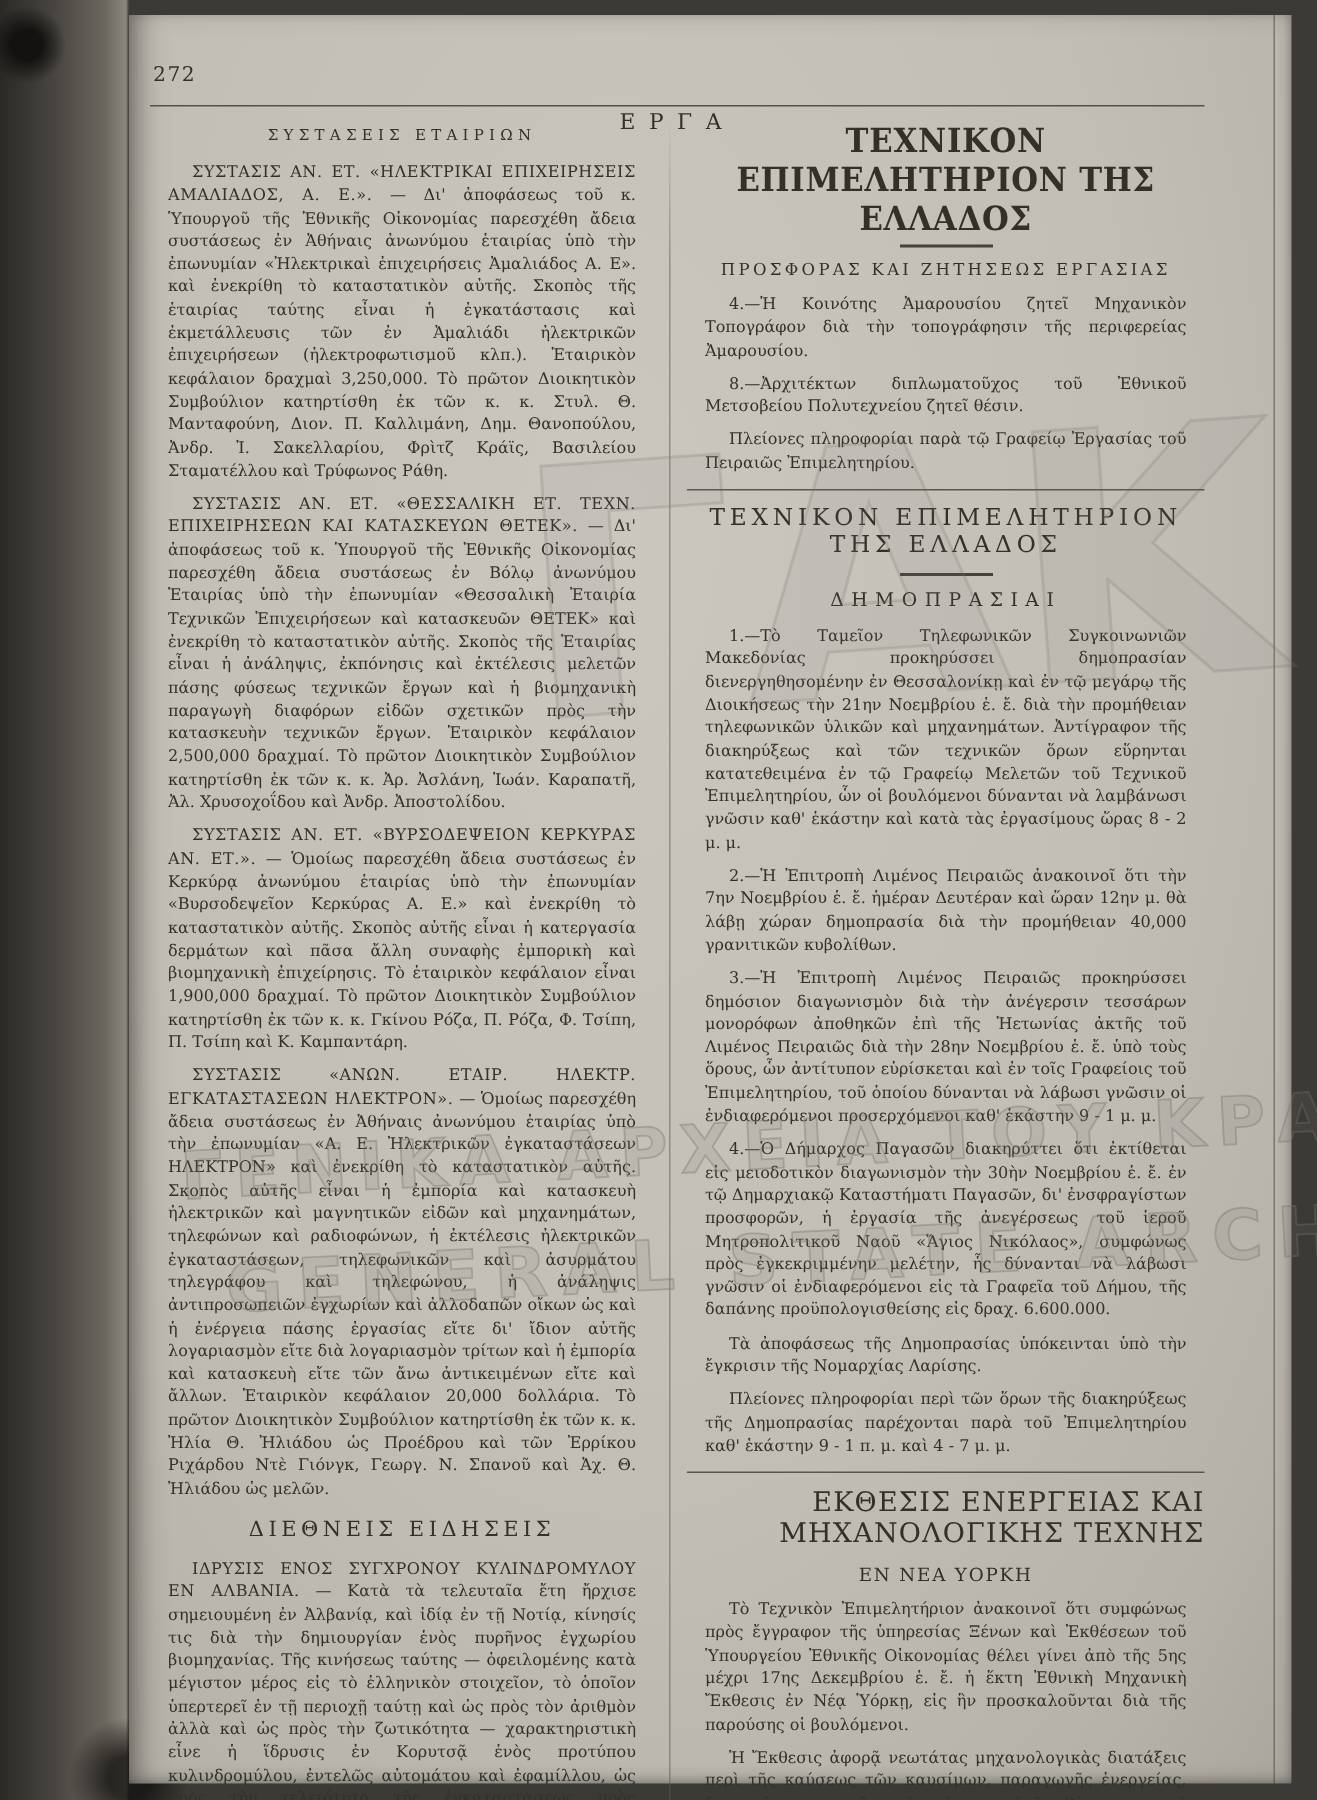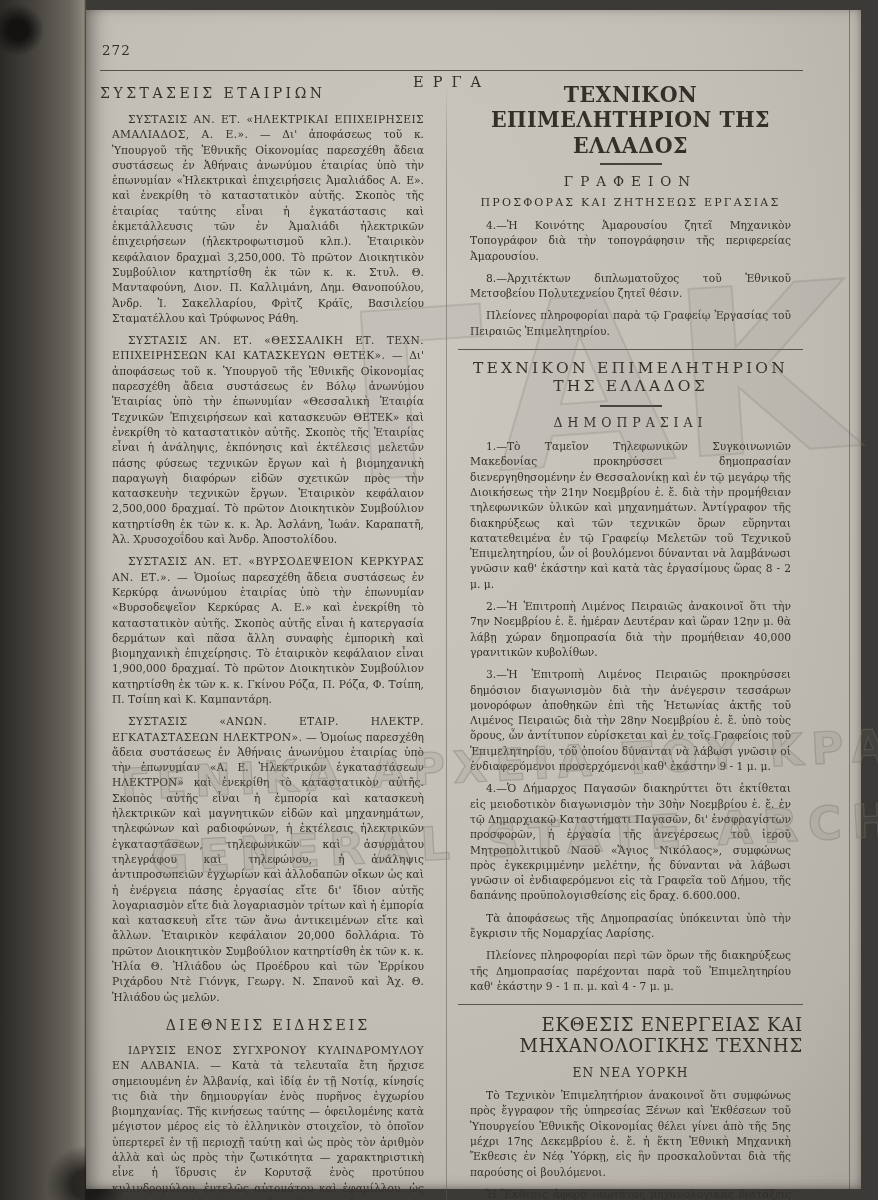--- a/index.html
+++ b/index.html
@@ -30,21 +30,21 @@
   .head-rule{border:0;border-top:1px solid #55514a;margin:6px 0 10px;}
   
   .columns{display:flex;align-items:stretch;}
   .col{width:336px;}
   .col-left{margin-right:10px;}
   .col-divider{width:1px;background:linear-gradient(rgba(90,85,77,0) 0,rgba(90,85,77,.5) 8%,rgba(90,85,77,.5) 97%,rgba(90,85,77,0));}
   .col-right{margin-left:11px;flex:1;}
   
   p.body{font-size:10.7px;line-height:15.3px;text-align:justify;margin:0 12px 7px;text-indent:16px;}
   .lead{letter-spacing:.4px;}
-  .sec-head{font-weight:normal;text-align:left;font-size:14px;letter-spacing:3.5px;margin:4px 0 11px;}
+  .sec-head{font-weight:normal;text-align:center;font-size:10px;letter-spacing:3.5px;margin:4px 0 11px;}
   .sec-head2{font-weight:normal;text-align:center;font-size:14px;letter-spacing:3px;margin:12px 0 10px;}
   .thin-rule{border:0;border-top:1px solid #5a554d;margin:10px 0 9px;}
   
   .big-title{font-size:20.5px;font-weight:bold;text-align:center;letter-spacing:.5px;margin:0;transform:scaleY(1.08);transform-origin:top;}
   .small-rule{width:62px;border:0;border-top:2px solid #45423c;margin:10px auto 8px;}
   .grafeion{text-align:center;font-size:13.5px;letter-spacing:7px;margin:2px 0 7px;font-weight:normal;}
   .office-sub{text-align:center;font-size:11px;letter-spacing:2.2px;margin:0 0 9px;font-weight:normal;}
   .chamber2{text-align:center;font-size:15.5px;letter-spacing:3.2px;margin:8px 0 0;font-weight:normal;}
   .dimoprasiai{text-align:center;font-size:12.5px;letter-spacing:5px;margin:2px 0 9px;font-weight:normal;}
   .expo-head{text-align:right;font-size:18px;letter-spacing:.8px;margin:8px 0 1px;font-weight:normal;}
@@ -86,21 +86,20 @@
           <p class="body"><span class="lead">ΙΔΡΥΣΙΣ ΕΝΟΣ ΣΥΓΧΡΟΝΟΥ ΚΥΛΙΝΔΡΟΜΥΛΟΥ ΕΝ ΑΛΒΑΝΙΑ.</span> <span>— Κατὰ τὰ τελευταῖα ἔτη ἤρχισε σημειουμένη ἐν Ἀλβανίᾳ, καὶ ἰδίᾳ ἐν τῇ Νοτίᾳ, κίνησίς τις διὰ τὴν δημιουργίαν ἑνὸς πυρῆνος ἐγχωρίου βιομηχανίας. Τῆς κινήσεως ταύτης — ὀφειλομένης κατὰ μέγιστον μέρος εἰς τὸ ἑλληνικὸν στοιχεῖον, τὸ ὁποῖον ὑπερτερεῖ ἐν τῇ περιοχῇ ταύτῃ καὶ ὡς πρὸς τὸν ἀριθμὸν ἀλλὰ καὶ ὡς πρὸς τὴν ζωτικότητα — χαρακτηριστικὴ εἶνε ἡ ἵδρυσις ἐν Κορυτσᾷ ἑνὸς προτύπου κυλινδρομύλου, ἐντελῶς αὐτομάτου καὶ ἐφαμίλλου, ὡς πρὸς τὴν τελειότητα τῆς ἐγκαταστάσεως πρὸς οἱονδήποτε ἄλλον τῆς Δύσεως. Ὁ κυλινδρόμυλος οὗτος ἐγκαθίσταται παρὸ τοῦ Ἑλβετικοῦ Οἴκου Ἀδελφῶν Μπούλερ διὰ λογαριασμὸν τῆς Ἠλεκτρικῆς Ἑταιρίας Κορυτσᾶς. Ἐφωδισμένος μὲ μηχανήματα καθαρισμοῦ καὶ ἀλέσεως σίτου τοῦ τελευταίου τύπου, ὁ κυλινδρόμυλος οὗτος θὰ ἔχῃ παραγωγὴν κατὰ 24ωρον 20,000 χιλιογράμμων εἰς ἄλευρα ἀρίστης ποιότητος.</span></p>
 
         </div>
 
         <div class="col-divider"></div>
 
         <div class="col col-right">
           <h1 class="big-title">ΤΕΧΝΙΚΟΝ ΕΠΙΜΕΛΗΤΗΡΙΟΝ ΤΗΣ ΕΛΛΑΔΟΣ</h1>
           <hr class="small-rule">
 
-          <h3 class="grafeion">ΓΡΑΦΕΙΟΝ</h3>
           <h4 class="office-sub">ΠΡΟΣΦΟΡΑΣ ΚΑΙ ΖΗΤΗΣΕΩΣ ΕΡΓΑΣΙΑΣ</h4>
           <p class="body">4.—Ἡ Κοινότης Ἀμαρουσίου ζητεῖ Μηχανικὸν Τοπογράφον διὰ τὴν τοπογράφησιν τῆς περιφερείας Ἀμαρουσίου.</p>
           <p class="body">8.—Ἀρχιτέκτων διπλωματοῦχος τοῦ Ἐθνικοῦ Μετσοβείου Πολυτεχνείου ζητεῖ θέσιν.</p>
           <p class="body">Πλείονες πληροφορίαι παρὰ τῷ Γραφείῳ Ἐργασίας τοῦ Πειραιῶς Ἐπιμελητηρίου.</p>
 
           <hr class="thin-rule">
           <h2 class="chamber2">ΤΕΧΝΙΚΟΝ ΕΠΙΜΕΛΗΤΗΡΙΟΝ ΤΗΣ ΕΛΛΑΔΟΣ</h2>
           <hr class="small-rule">
           <h3 class="dimoprasiai">ΔΗΜΟΠΡΑΣΙΑΙ</h3>
 

